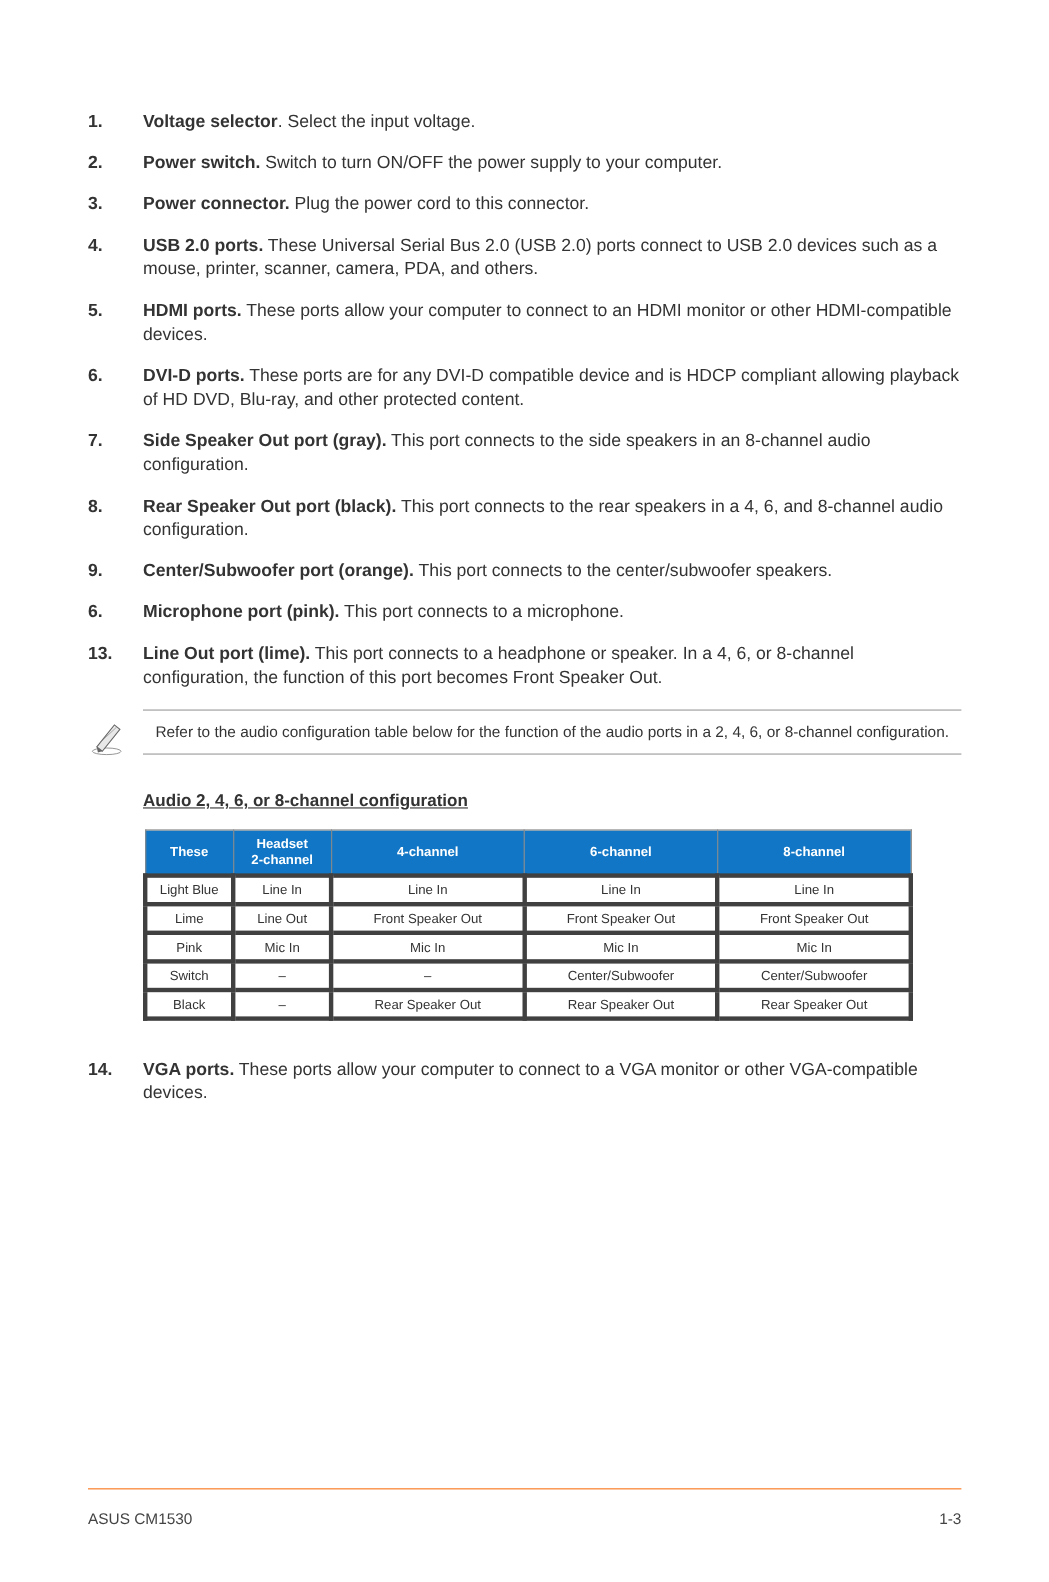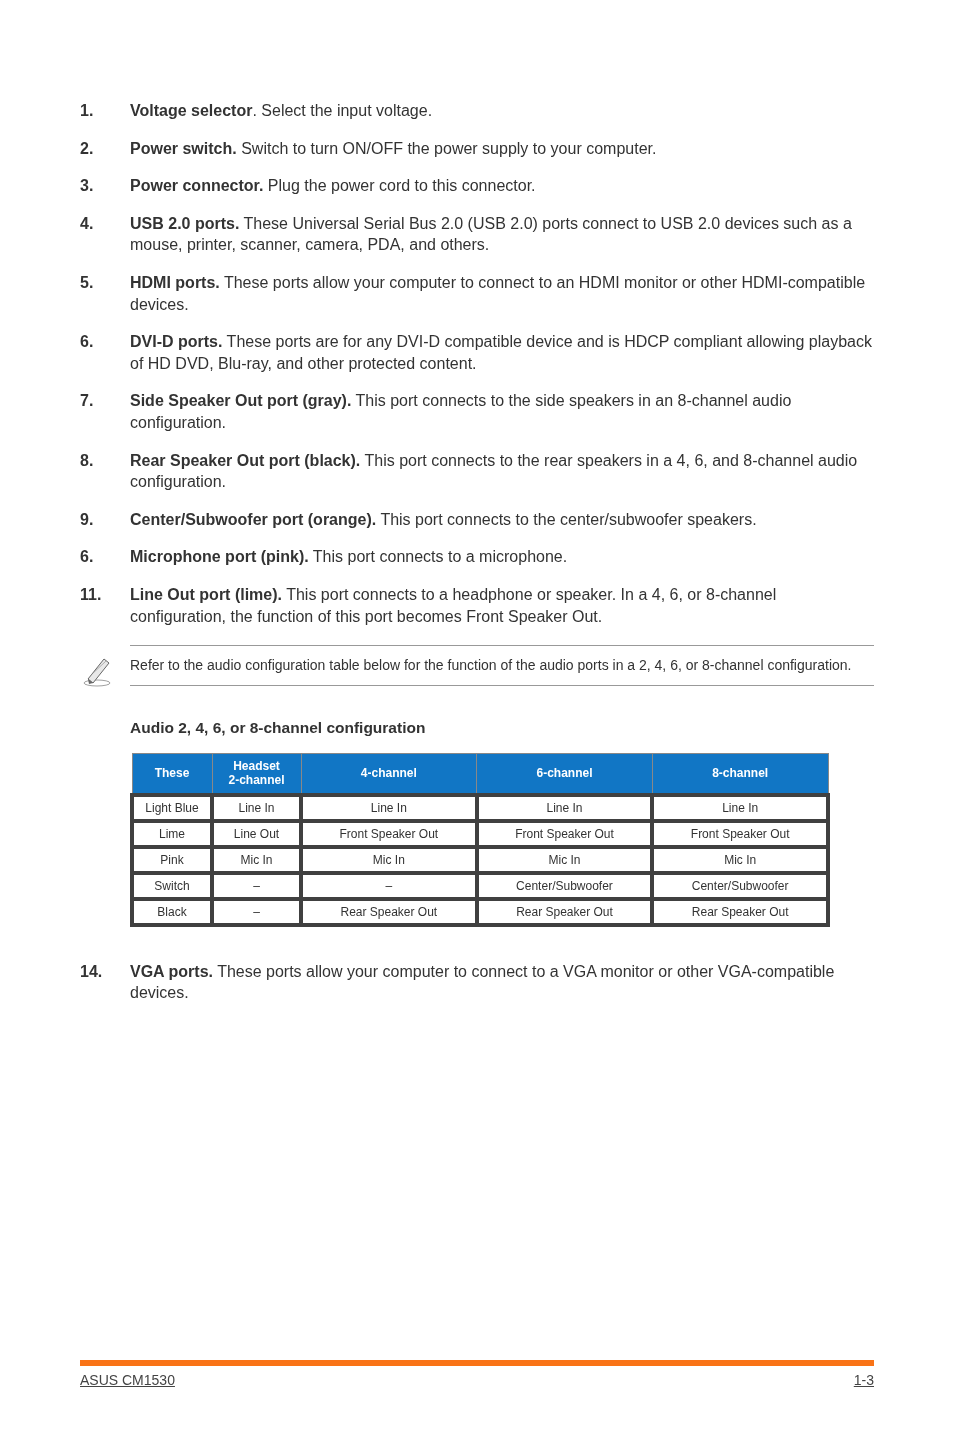--- a/index.html
+++ b/index.html
@@ -40,26 +40,28 @@
       flex-shrink: 0;
       padding-top: 8px;
     }
     .note-content {
       flex: 1;
       border-top: 1px solid #999;
       border-bottom: 1px solid #999;
       padding: 10px 0;
       font-size: 14px;
       line-height: 1.35;
+      text-align: center;
     }
     .section-heading {
       font-weight: bold;
       margin-left: 50px;
       margin-bottom: 16px;
       font-size: 15.5px;
+      text-decoration: underline;
     }
     .audio-table {
       margin-left: 50px;
       border-collapse: collapse;
       width: 700px;
       margin-bottom: 34px;
       font-size: 12px;
     }
     .audio-table th {
       background: #1176c5;
@@ -74,27 +76,26 @@
       border: 4px solid #404040;
       padding: 4px 6px;
       text-align: center;
       color: #333;
     }
     .footer {
       position: absolute;
       bottom: 50px;
       left: 80px;
       right: 80px;
-      border-top: 6px solid #f97316;
-      padding-top: 6px;
+      border-top: 1px solid #f97316;
+      padding-top: 18px;
       font-size: 14px;
       display: flex;
       justify-content: space-between;
       color: #444;
-      text-decoration: underline;
     }
   </style>
 </head>
 <body>
 
 <ul class="item-list" id="list1">
     <li class="item">
       <span class="item-num">1.</span>
       <span class="item-text"><span class="bold">Voltage selector</span>. Select the input voltage.</span>
     </li>
@@ -128,21 +129,21 @@
     </li>
     <li class="item">
       <span class="item-num">9.</span>
       <span class="item-text"><span class="bold">Center/Subwoofer port (orange).</span> This port connects to the center/subwoofer speakers.</span>
     </li>
     <li class="item">
       <span class="item-num">6.</span>
       <span class="item-text"><span class="bold">Microphone port (pink).</span> This port connects to a microphone.</span>
     </li>
     <li class="item">
-      <span class="item-num">11.</span>
+      <span class="item-num">13.</span>
       <span class="item-text"><span class="bold">Line Out port (lime).</span> This port connects to a headphone or speaker. In a 4, 6, or 8-channel configuration, the function of this port becomes Front Speaker Out.</span>
     </li>
   </ul>
 
 <div class="note-row">
   <div class="note-icon">
     <svg width="34" height="34" viewBox="0 0 34 34">
       <ellipse cx="17" cy="30" rx="13" ry="3" fill="none" stroke="#888" stroke-width="0.8"></ellipse>
       <path d="M 8 26 L 24 6 L 29 10 L 13 30 L 8 26 Z" fill="#e8e8e8" stroke="#666" stroke-width="1"></path>
       <path d="M 8 26 L 13 30 L 9 31 Z" fill="#666"></path>

